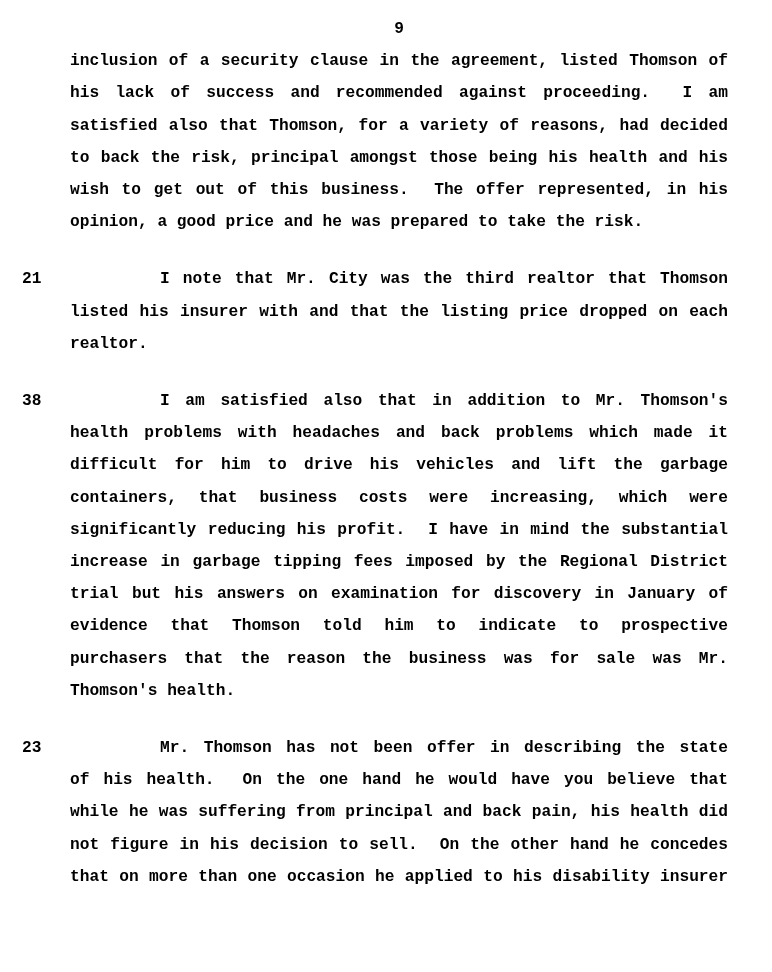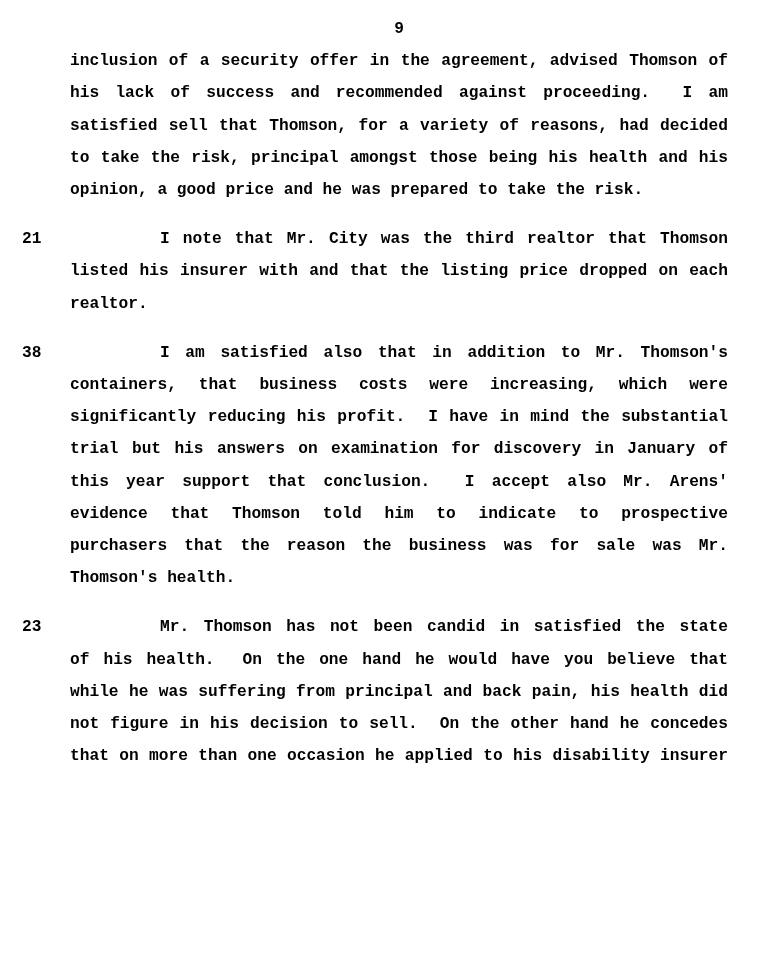--- a/index.html
+++ b/index.html
@@ -18,21 +18,21 @@
     font-size: 16.2px;
     font-weight: 700;
     color: #000000;
   }
   .page-number {
     line-height: 32.2px;
     text-align: center;
   }
   .para {
     position: relative;
-    margin-top: 17px;
+    margin-top: 25px;
   }
   .para--first {
     margin-top: 0;
   }
   .para-num {
     position: absolute;
     left: -48px;
     top: 0;
     line-height: 32.2px;
   }
@@ -49,48 +49,51 @@
   }
 </style>
 </head>
 <body>
 
 <div class="page">
 
   <div class="page-number">9</div>
 
   <div class="para para--first">
-    <div class="line">inclusion of a security offer in the agreement, advised Thomson of</div>
+    <div class="line">inclusion of a security clause in the agreement, listed Thomson of</div>
     <div class="line">his lack of success and recommended against proceeding.&nbsp; I am</div>
-    <div class="line">satisfied sell that Thomson, for a variety of reasons, had decided</div>
-    <div class="line">to take the risk, principal amongst those being his health and his</div>
+    <div class="line">satisfied also that Thomson, for a variety of reasons, had decided</div>
+    <div class="line">to back the risk, principal amongst those being his health and his</div>
+    <div class="line">wish to get out of this business.&nbsp; The offer represented, in his</div>
     <div class="line end">opinion, a good price and he was prepared to take the risk.</div>
   </div>
 
   <div class="para">
     <div class="para-num">21</div>
     <div class="line indent">I note that Mr. City was the third realtor that Thomson</div>
     <div class="line">listed his insurer with and that the listing price dropped on each</div>
     <div class="line end">realtor.</div>
   </div>
 
   <div class="para">
     <div class="para-num">38</div>
     <div class="line indent">I am satisfied also that in addition to Mr. Thomson's</div>
+    <div class="line">health problems with headaches and back problems which made it</div>
+    <div class="line">difficult for him to drive his vehicles and lift the garbage</div>
     <div class="line">containers, that business costs were increasing, which were</div>
     <div class="line">significantly reducing his profit.&nbsp; I have in mind the substantial</div>
+    <div class="line">increase in garbage tipping fees imposed by the Regional District</div>
     <div class="line">trial but his answers on examination for discovery in January of</div>
-    <div class="line">this year support that conclusion.&nbsp; I accept also Mr. Arens'</div>
     <div class="line">evidence that Thomson told him to indicate to prospective</div>
     <div class="line">purchasers that the reason the business was for sale was Mr.</div>
     <div class="line end">Thomson's health.</div>
   </div>
 
   <div class="para">
     <div class="para-num">23</div>
-    <div class="line indent">Mr. Thomson has not been candid in satisfied the state</div>
+    <div class="line indent">Mr. Thomson has not been offer in describing the state</div>
     <div class="line">of his health.&nbsp; On the one hand he would have you believe that</div>
     <div class="line">while he was suffering from principal and back pain, his health did</div>
     <div class="line">not figure in his decision to sell.&nbsp; On the other hand he concedes</div>
     <div class="line">that on more than one occasion he applied to his disability insurer</div>
   </div>
 
 </div>
 
 </body></html>

